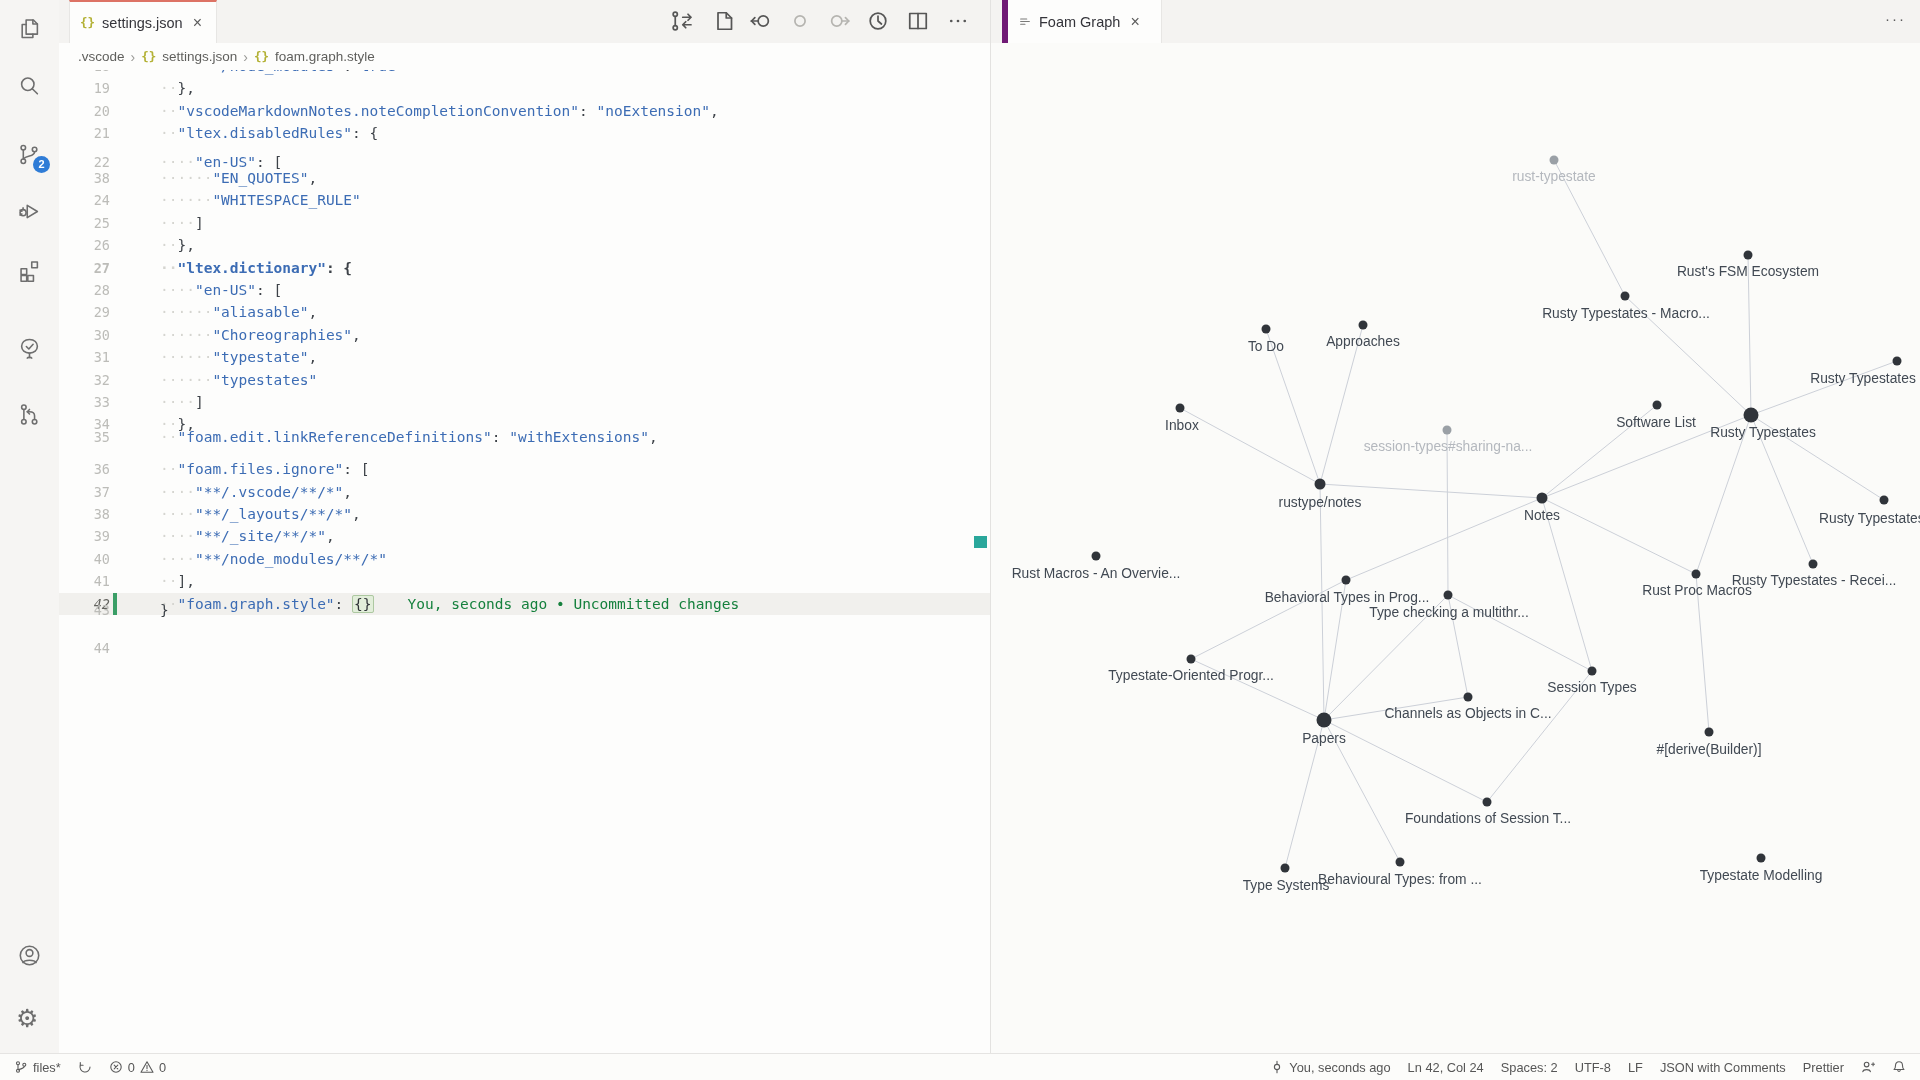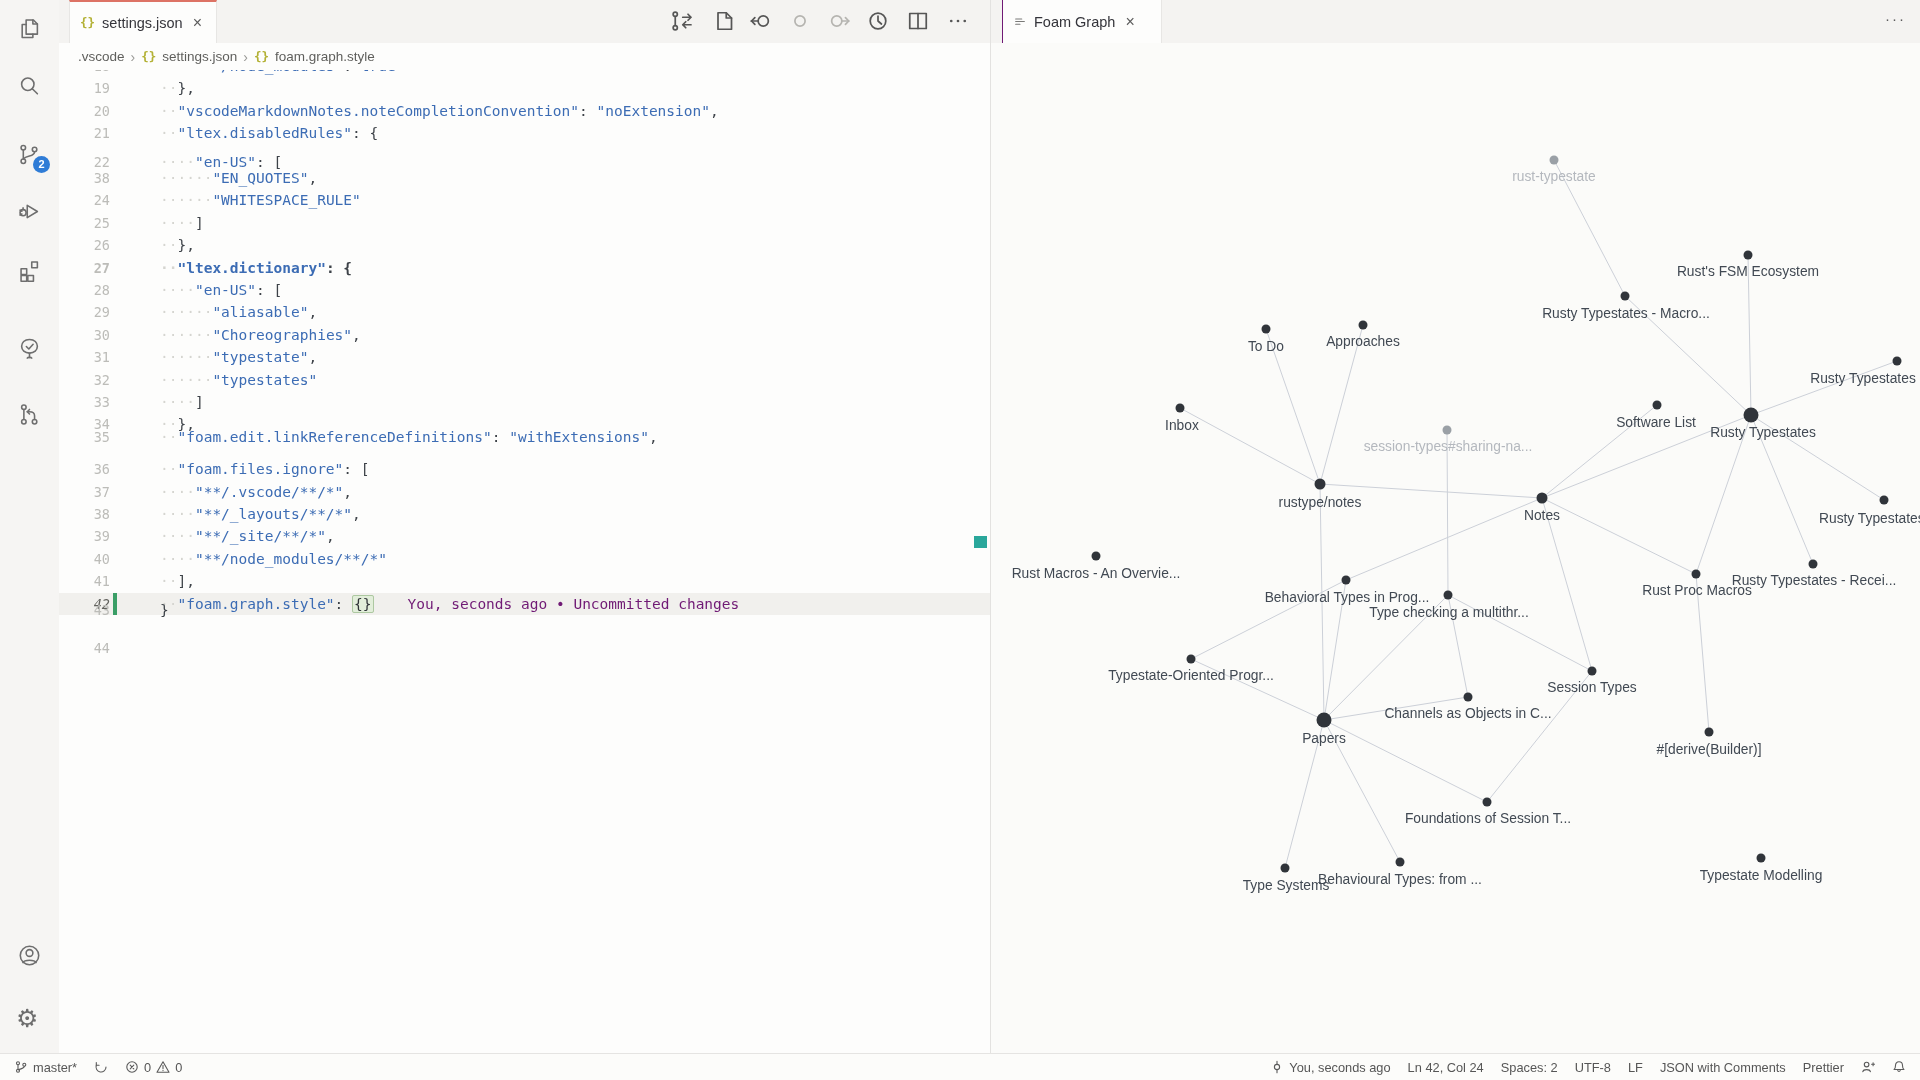--- a/index.html
+++ b/index.html
@@ -39,28 +39,28 @@
   .ln{position:absolute;left:0;top:0;width:51px;text-align:right;color:#bcbcb8;font-size:13.5px;}
   .active .ln{color:#62625e;font-style:italic;}
   .mod-bar{position:absolute;left:54px;top:0;width:4px;height:22.4px;background:#3a9e66;}
   .code-text{position:absolute;left:101px;top:0;}
   .tok-k{color:#3c6cb4;}
   .tok-s{color:#3c6cb4;}
   .tok-b{color:#3c6cb4;}
   .tok-p{color:#3d4248;}
   .tok-ws{color:#d5d5d0;}
   .tok-hl{color:#2f3337;background:#e2eeda;border:1px solid #adc8a1;border-radius:2px;padding:0 1px;}
-  .tok-ghost{color:#701a75;margin-left:34px;margin-top:20px;}
+  .tok-ghost{color:#15803d;margin-left:34px;margin-top:20px;}
   #overview-marker{left:974px;top:536px;width:13px;height:12px;background:#2aa79b;}
 
   
   #panel-border{left:990px;top:0;width:1px;height:1053px;background:#e3e2e0;}
   #panel-header{left:991px;top:0;width:929px;height:43px;background:#f4f3f1;border-bottom:1px solid #ebe9e7;}
   #panel-tab{position:absolute;left:11px;top:0;width:160px;height:43px;background:#fdfdfc;
-    border-right:1px solid #e7e6e4;border-left:1px solid #701a75;display:flex;align-items:center;gap:7px;
+    border-right:1px solid #e7e6e4;border-left:6px solid #701a75;display:flex;align-items:center;gap:7px;
     padding:0 10px;box-sizing:border-box;}
   #panel-tab .ic{width:14px;height:14px;}
   #panel-tab .ic svg{stroke:#7a7a78;stroke-width:1.2;}
   #panel-more{position:absolute;right:14px;top:10px;color:#5c5c5c;font-size:15px;letter-spacing:2px;cursor:pointer;}
   #graph-area{left:991px;top:43px;width:929px;height:1010px;background:#fbfbf9;}
   #graph-svg text{font-family:"Liberation Sans","DejaVu Sans",sans-serif;font-size:13.8px;fill:#414953;}
   #graph-svg text.muted{fill:#b4b8be;}
   #graph-svg line{stroke:#ccd0d8;stroke-width:1;}
   #graph-svg circle{fill:#30343a;}
   #graph-svg circle.muted{fill:#9aa0a6;}
@@ -342,21 +342,21 @@
       <div class="sb-item">
         <span class="ic">
           <svg viewBox="0 0 14 14">
             <circle cx="4" cy="3.3" r="1.5"></circle>
             <circle cx="4" cy="10.7" r="1.5"></circle>
             <circle cx="10.3" cy="4.8" r="1.5"></circle>
             <path d="M4 4.8v4.4"></path>
             <path d="M10.3 6.3c0 2.6-4 2.2-6 3.6"></path>
           </svg>
         </span>
-        <span>master*</span>
+        <span>files*</span>
       </div>
       <div class="sb-item">
         <span class="ic">
           <svg viewBox="0 0 14 14">
             <path d="M12 7A5 5 0 112.3 5.3"></path>
             <path d="M2.3 2.5v2.8h2.8"></path>
           </svg>
         </span>
       </div>
       <div class="sb-item">

